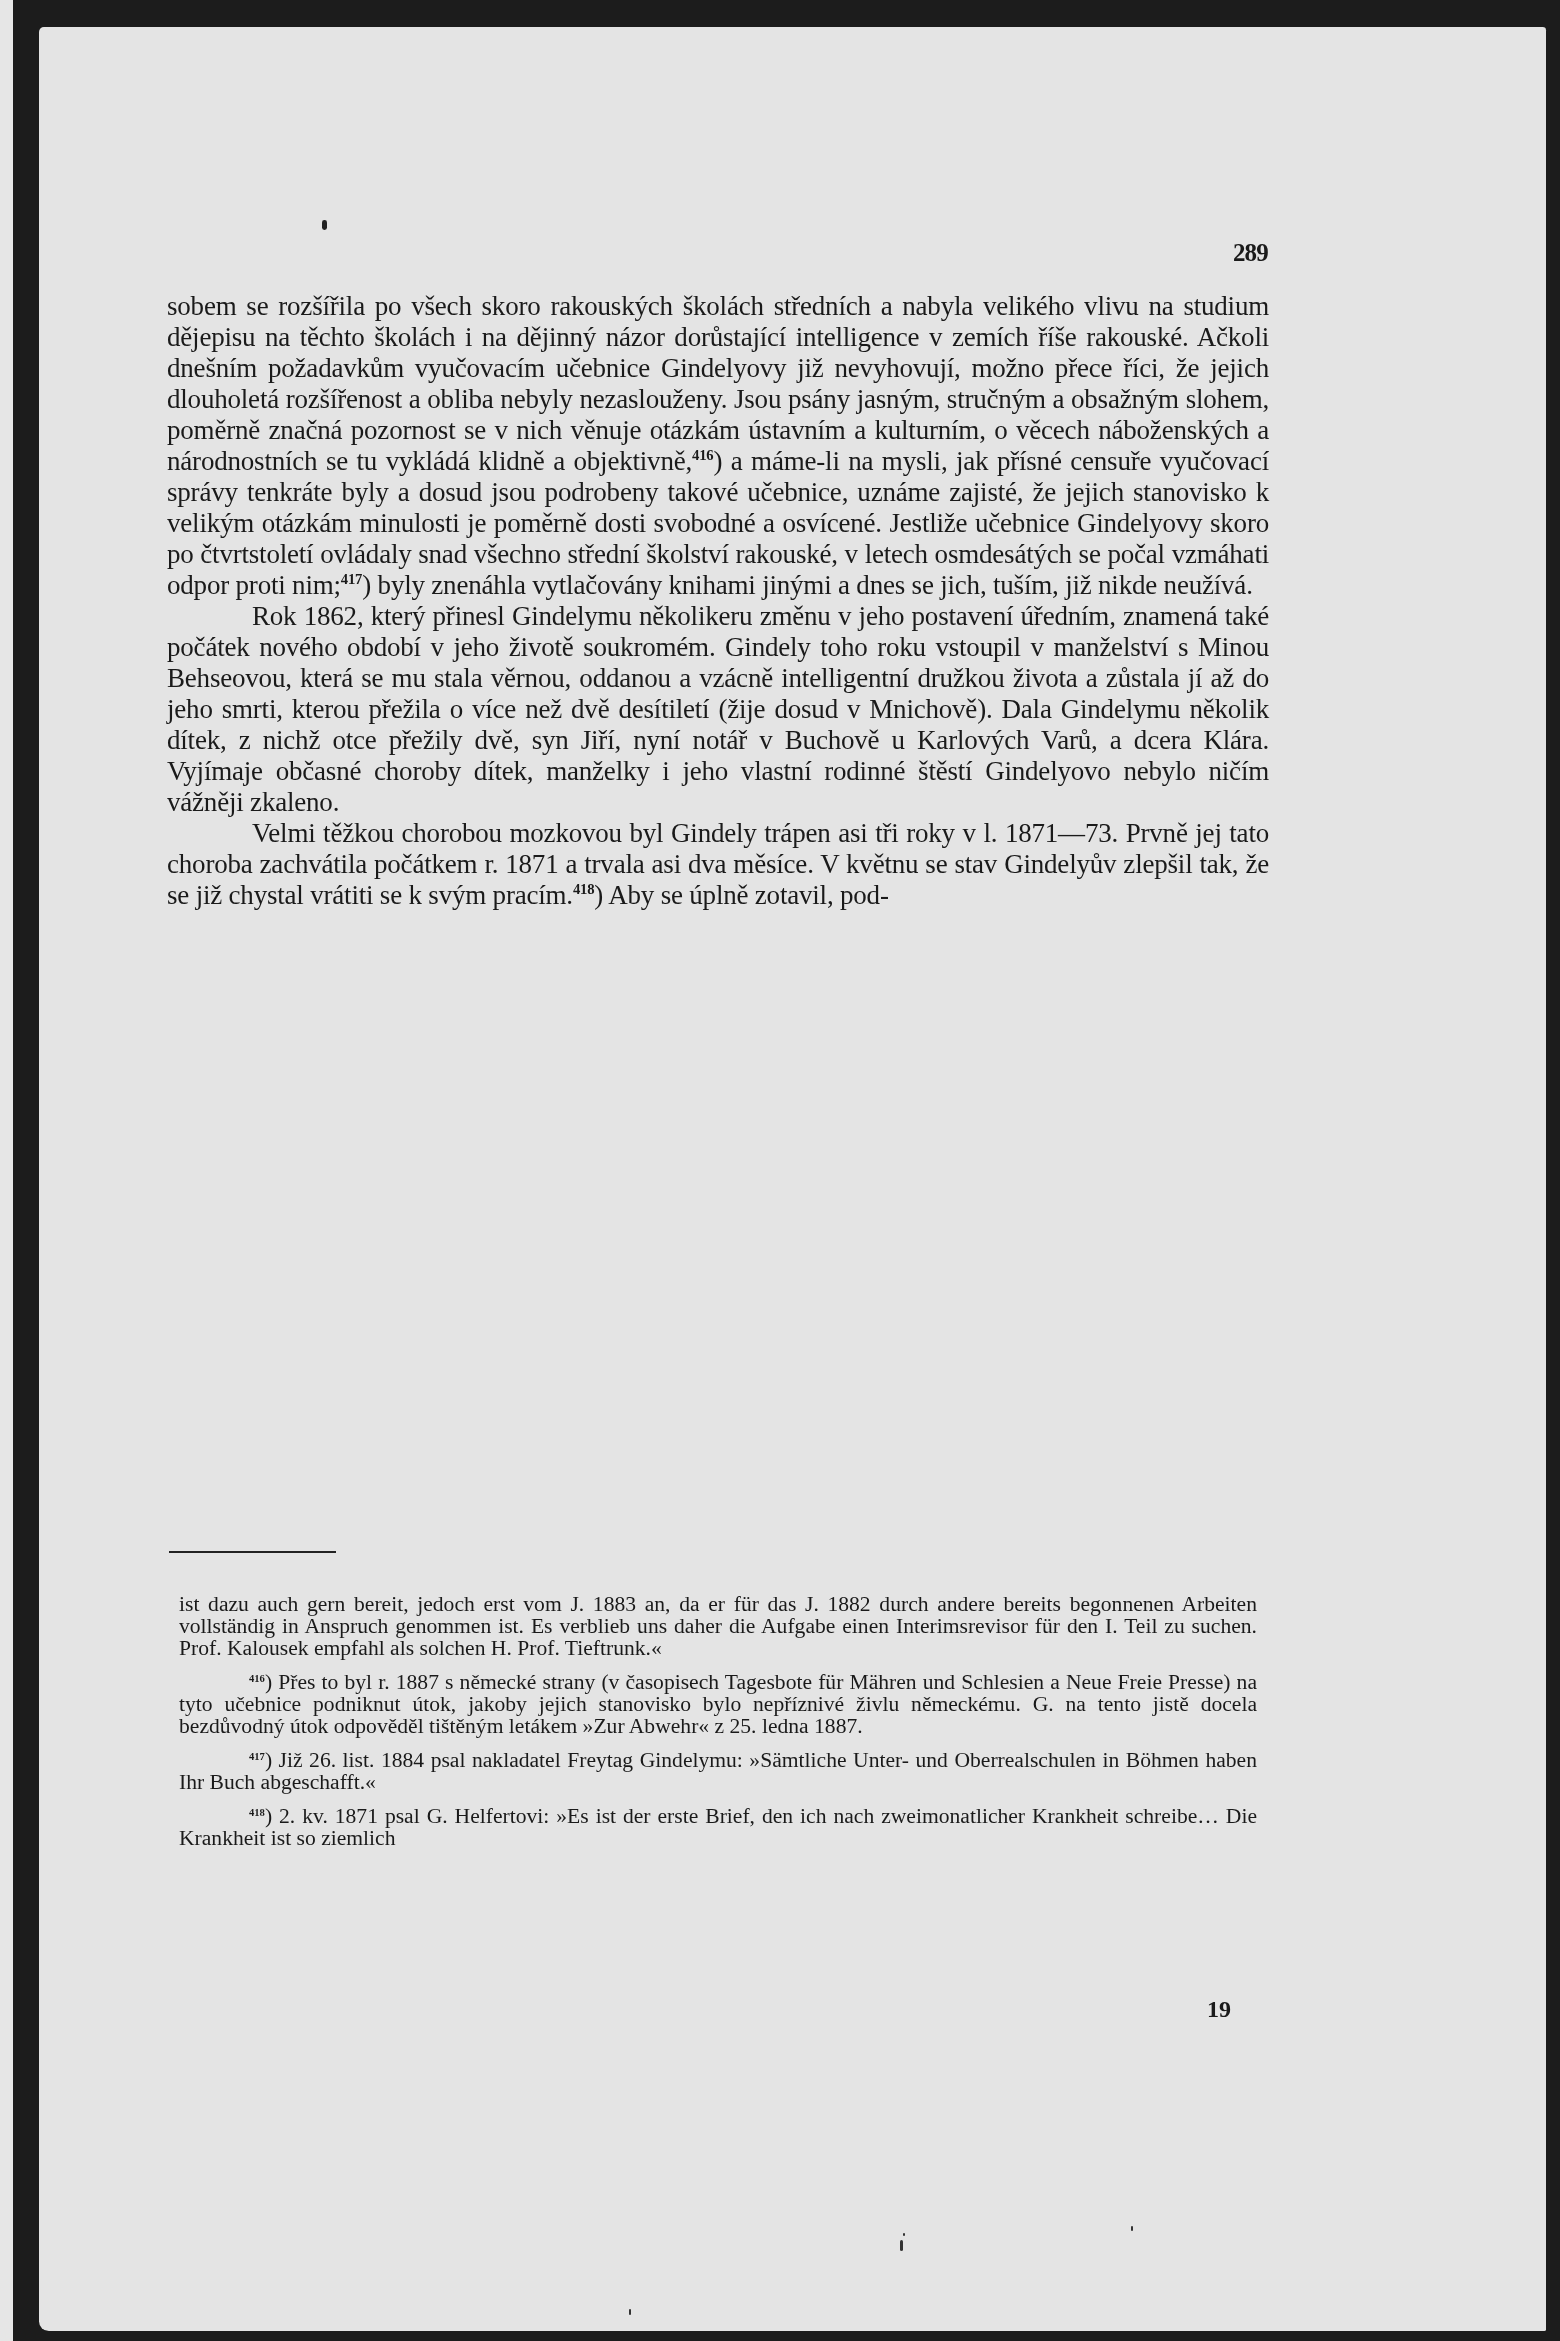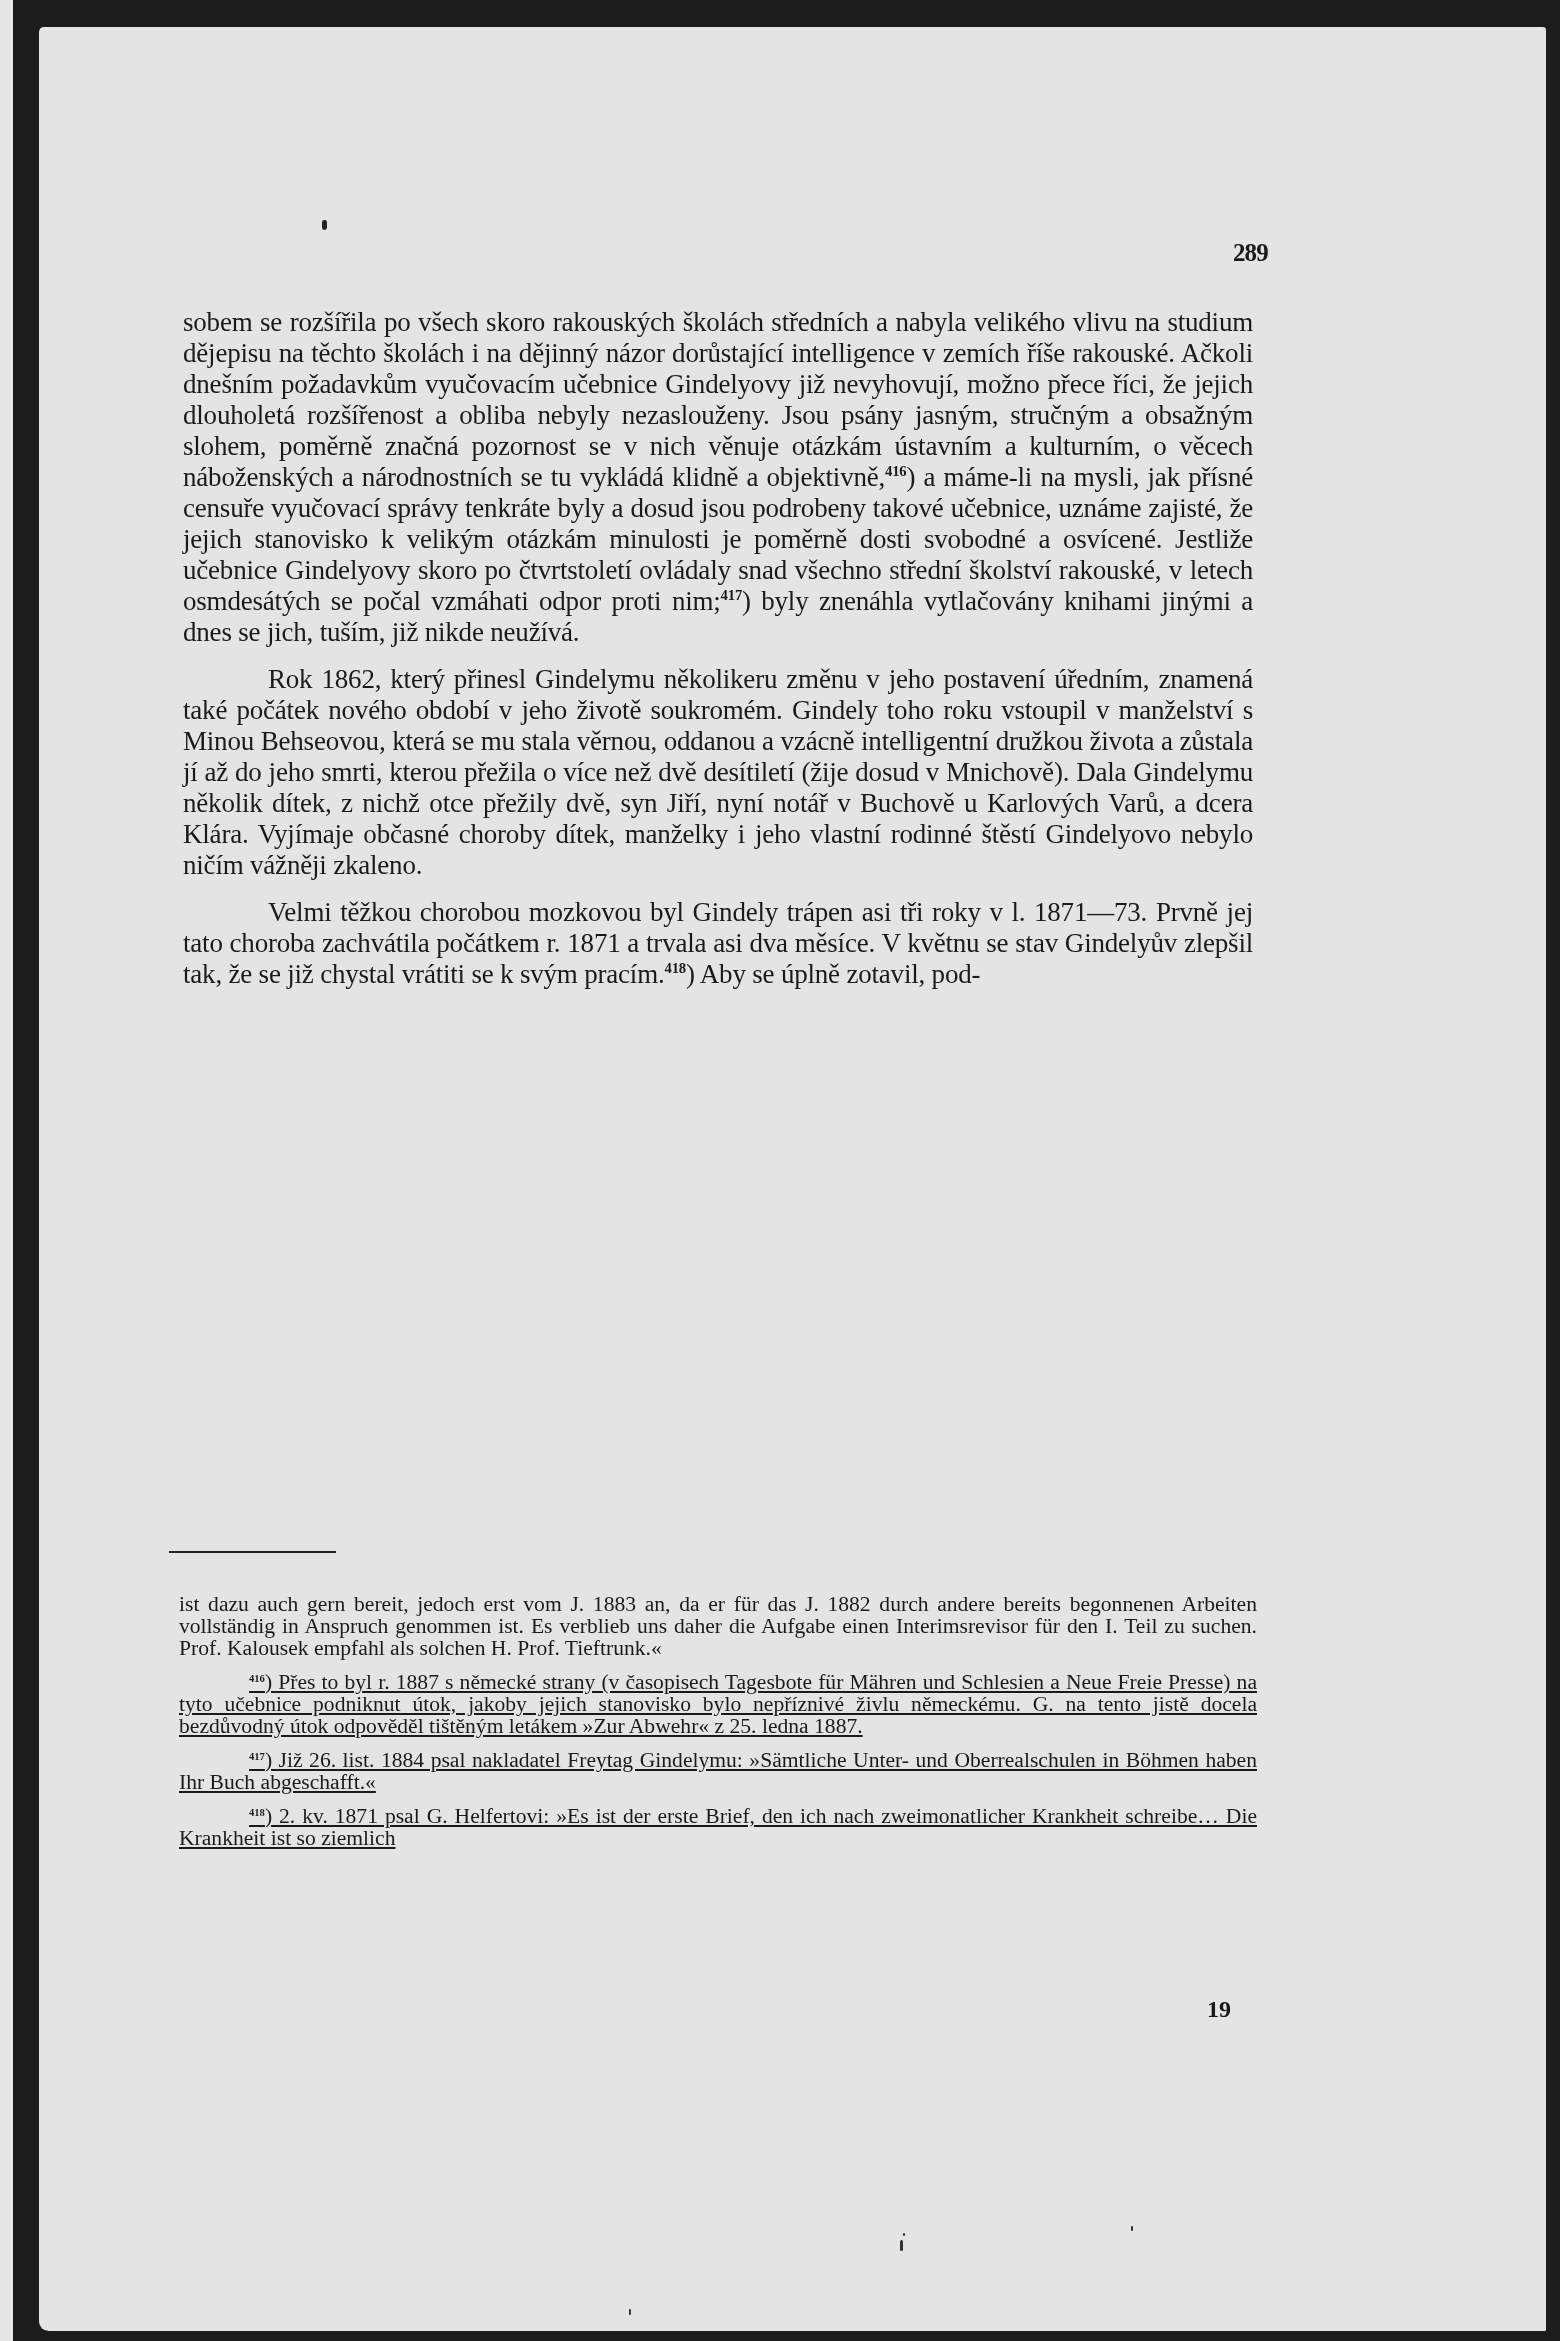--- a/index.html
+++ b/index.html
@@ -22,39 +22,39 @@
     margin-top: 43px;
   }
   .dot-mark { position: absolute; left: 322px; top: 220px; width: 4.9px; height: 9.8px; background: #222; border-radius: 2.4px; }
   .body-text {
     position: absolute; left: 167px; top: 291px; width: 1102px;
     font-family: "Liberation Serif", serif;
     font-size: 27px; line-height: 31px;
     text-align: justify; text-align-last: left;
     letter-spacing: -0.2px;
   }
-  .body-text p { margin: 16px; }
+  .body-text p { margin: 0; }
   .indent { text-indent: 85px; }
   sup.fn { font-size: 14.7px; line-height: 0; vertical-align: 9.8px; font-weight: bold; }
   .heading {
     margin: 18px 0 13px 0; text-align: center !important; text-align-last: center !important;
     font-family: "Liberation Sans", sans-serif; font-weight: bold; font-size: 28px; line-height: 36px;
   }
   .heading .num { font-weight: normal; }
   .rule {
     position: absolute; left: 169px; top: 1551px; width: 167px; height: 2.4px; background: #222;
   }
   .footnotes {
     position: absolute; left: 167px; top: 1581px; width: 1102px;
     font-family: "Liberation Serif", serif;
     font-size: 21.6px; line-height: 22px;
     text-align: justify; text-align-last: left;
   }
   .footnotes p { margin: 12px; }
-  .footnotes .fn-indent { text-indent: 70px; text-decoration: underline; }
+  .footnotes .fn-indent { text-indent: 70px; }
   .footnotes sup.fn { font-size: 10.6px; vertical-align: 7.3px; }
   .page-number-bottom {
     position: absolute; left: 1182px; top: 1996px; width: 49px; text-align: right;
     font-size: 24px; font-weight: bold; font-family: "Liberation Serif", serif;
   }
   .speck { position: absolute; background: #333; border-radius: 1.6px; }
 </style>
 </head>
 <body>
 

